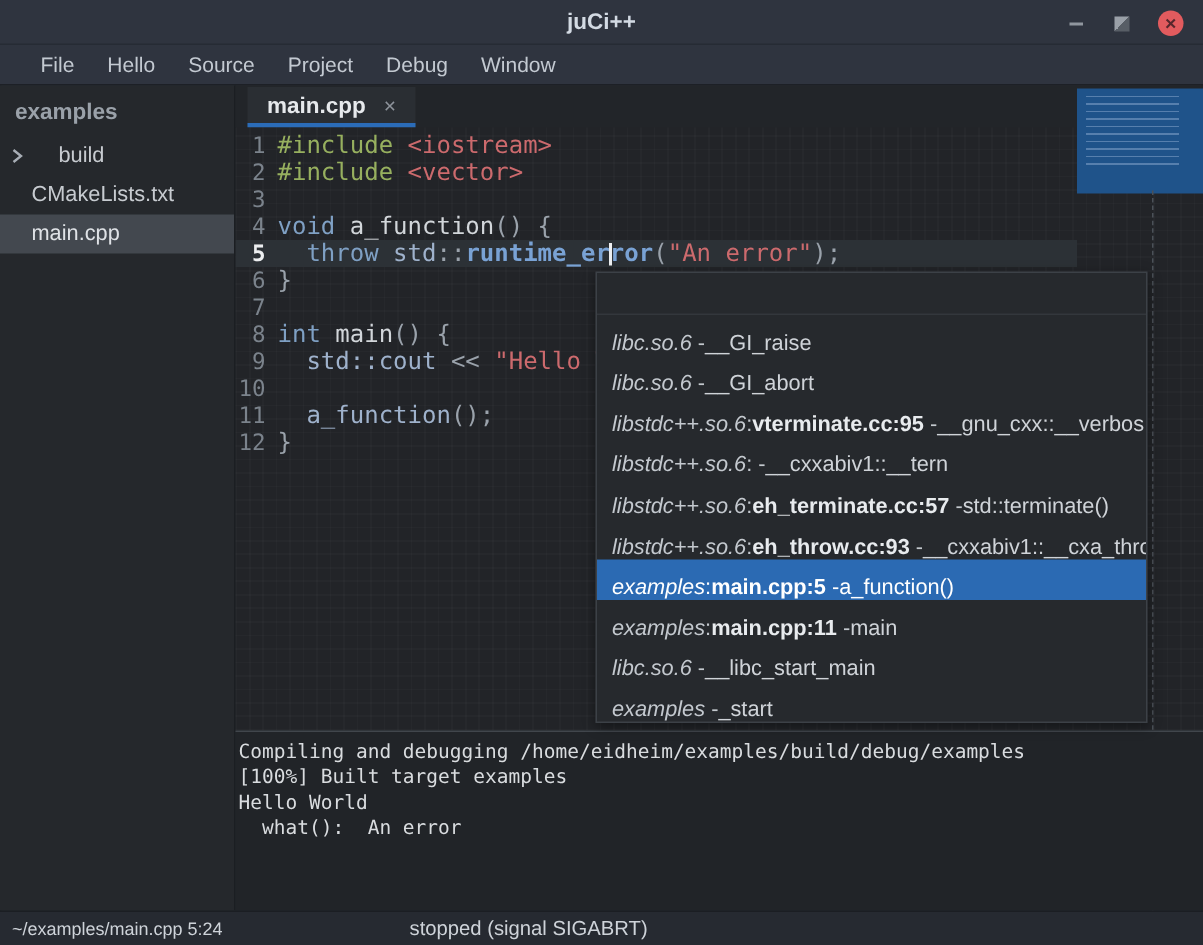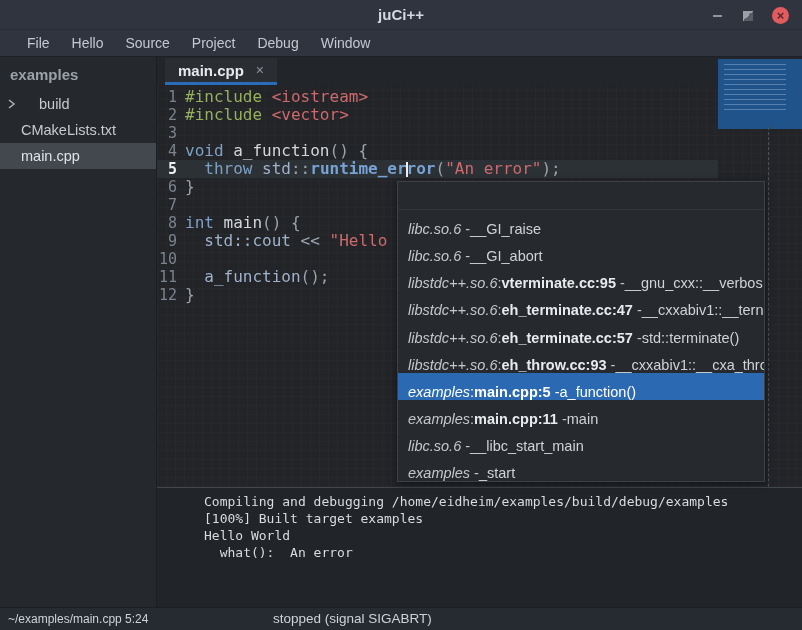--- a/index.html
+++ b/index.html
@@ -64,21 +64,21 @@
   .margin-line { position:absolute; left:611px; top:70px; bottom:0; width:0; border-left:1px dashed #4b5158; }
 
   .minimap { position:absolute; left:561px; top:2px; width:84px; height:70px; background:#1f538a; }
   .minimap .mm-lines { position:absolute; left:6px; top:5px; width:62px; height:48px;
       background:repeating-linear-gradient(180deg, rgba(190,210,240,0.35) 0 1px, transparent 1px 5px); }
 
   
   .console { position:absolute; left:0; top:430px; width:645px; height:120px; background:#212428;
              border-top:1px solid #41464c; padding:5px 0 0 2px; }
   .console .cline { font-family:"DejaVu Sans Mono", monospace; font-size:13px; line-height:17px;
-             color:#d9dcdf; white-space:pre;margin-left:45px; }
+             color:#d9dcdf; white-space:pre; }
 
   
   .popup { position:absolute; left:397px; top:181px; width:368px; height:301px; background:#26292d;
            border:1px solid #3c4147; z-index:6; display:flex; flex-direction:column;
            box-shadow:0 2px 8px rgba(0,0,0,0.45); }
   .pop-row { flex:1; display:flex; align-items:flex-end; padding:0 10px; font-size:14.5px; overflow:hidden; white-space:nowrap; }
   .pop-row.blank { border-bottom:1px solid #33373c; }
   .pop-row .mod { font-style:italic; color:#c3c8ce; }
   .pop-row .sep, .pop-row .dash { color:#c3c8ce; }
   .pop-row .file { font-weight:bold; color:#e8ebee; }
@@ -187,21 +187,20 @@
     <div class="pop-row">
       <span class="mod">libstdc++.so.6</span>
       <span class="sep">:</span>
       <span class="file">vterminate.cc:95</span>
       <span class="dash">&nbsp;- </span>
       <span class="func">__gnu_cxx::__verbos</span>
     </div>
     <div class="pop-row">
       <span class="mod">libstdc++.so.6</span>
       <span class="sep">:</span>
-      <span class="file">eh_terminate.cc:47</span>
       <span class="dash">&nbsp;- </span>
       <span class="func">__cxxabiv1::__tern</span>
     </div>
     <div class="pop-row">
       <span class="mod">libstdc++.so.6</span>
       <span class="sep">:</span>
       <span class="file">eh_terminate.cc:57</span>
       <span class="dash">&nbsp;- </span>
       <span class="func">std::terminate()</span>
     </div>

